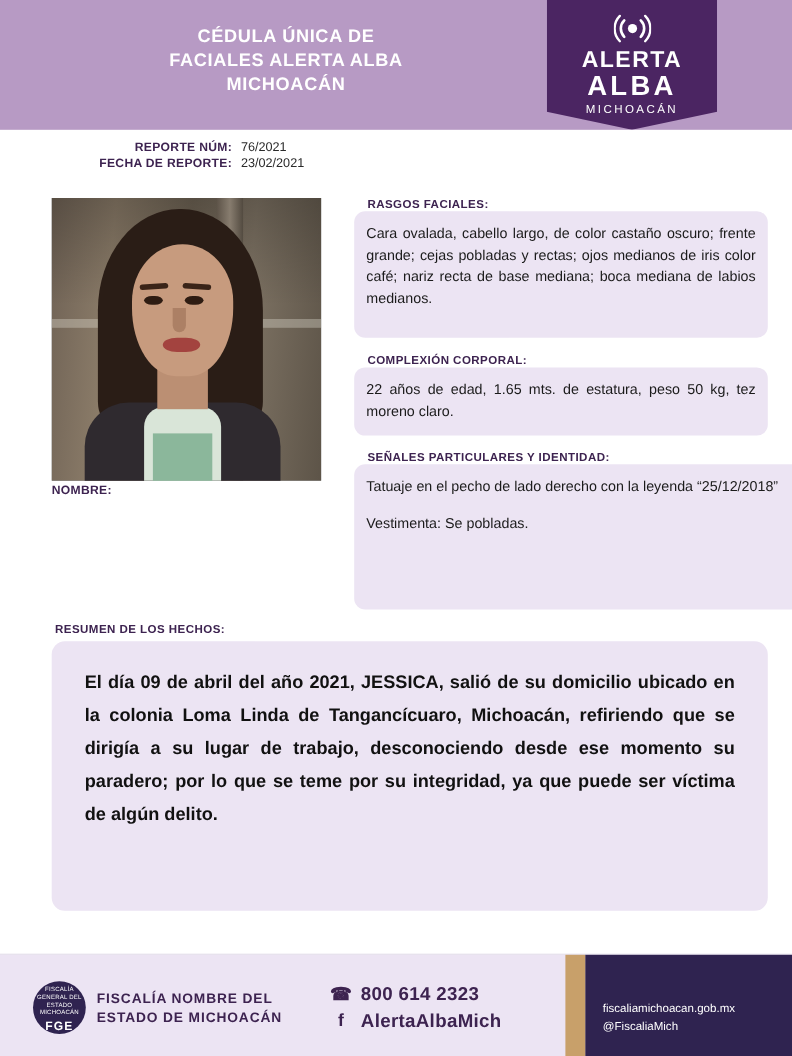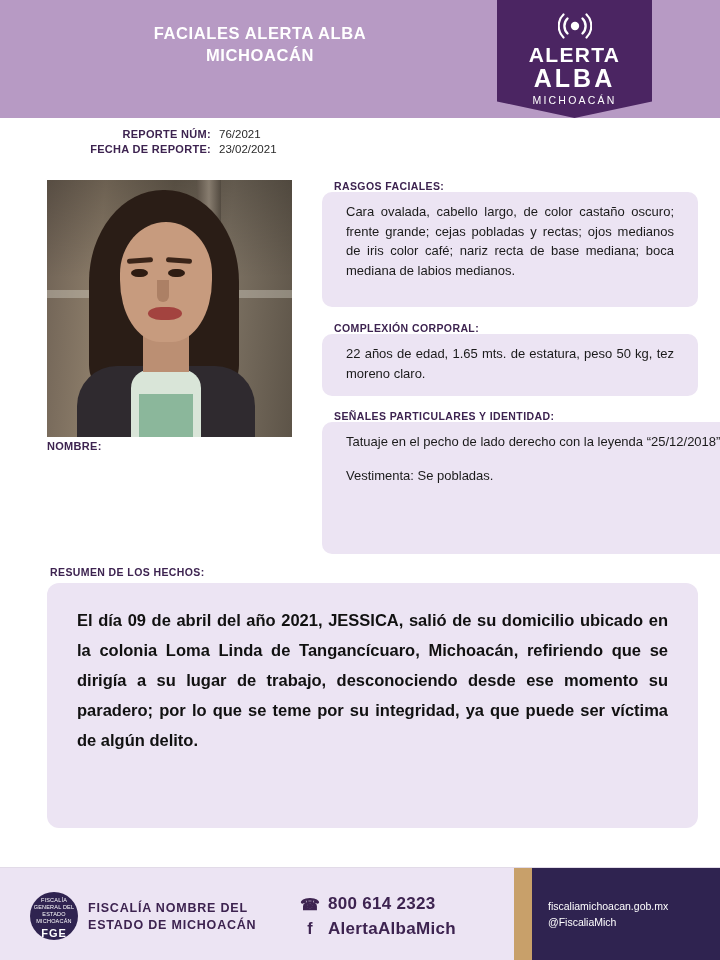--- a/index.html
+++ b/index.html
@@ -209,21 +209,21 @@
     color: #3d2350;
   }
   .card {
     position: absolute;
     background: #ece4f3;
     border-radius: 10px;
     color: #1b1b1b;
     font-size: 13px;
     line-height: 19.5px;
     text-align: justify;
-    padding: 10px 24px;
+    padding: 10px 11px;
     box-sizing: border-box;
   }
 
   #lbl-rasgos { left: 334px; top: 180px; }
   #card-rasgos { left: 322px; top: 192px; width: 376px; height: 115px; }
 
   #lbl-complexion { left: 334px; top: 322px; }
   #card-complexion { left: 322px; top: 334px; width: 376px; height: 62px; }
 
   #lbl-senales { left: 334px; top: 410px; }
@@ -252,21 +252,21 @@
   }
   .footer-right {
     position: absolute;
     right: 0; top: 0;
     width: 188px;
     height: 92px;
     background: #2f2350;
     color: #ffffff;
     font-size: 10.5px;
     line-height: 16px;
-    padding: 30px 0 0 16px;
+    padding: 41px 0 0 16px;
     box-sizing: border-box;
   }
   .footer-right .sep {
     position: absolute;
     left: -18px; top: 0;
     width: 18px; height: 92px;
     background: #c8a06a;
   }
   .fge-seal {
     position: absolute;
@@ -323,20 +323,21 @@
     left: 0; bottom: 92px;
     width: 720px; height: 1px;
     background: #e2dbe8;
   }
 </style>
 </head>
 <body>
 
 <div class="header">
   <div class="header-title">
+    <div>CÉDULA ÚNICA DE</div>
     <div>FACIALES ALERTA ALBA</div>
     <div>MICHOACÁN</div>
   </div>
 
   <div class="badge">
     <div class="ring">
       <svg width="34" height="34" viewBox="0 0 34 34">
         <circle cx="17" cy="17" r="4.2" fill="#ffffff"></circle>
         <path d="M9.5 9.5 A10.6 10.6 0 0 0 9.5 24.5" stroke="#ffffff" stroke-width="2.4" fill="none" stroke-linecap="round"></path>
         <path d="M24.5 9.5 A10.6 10.6 0 0 1 24.5 24.5" stroke="#ffffff" stroke-width="2.4" fill="none" stroke-linecap="round"></path>

